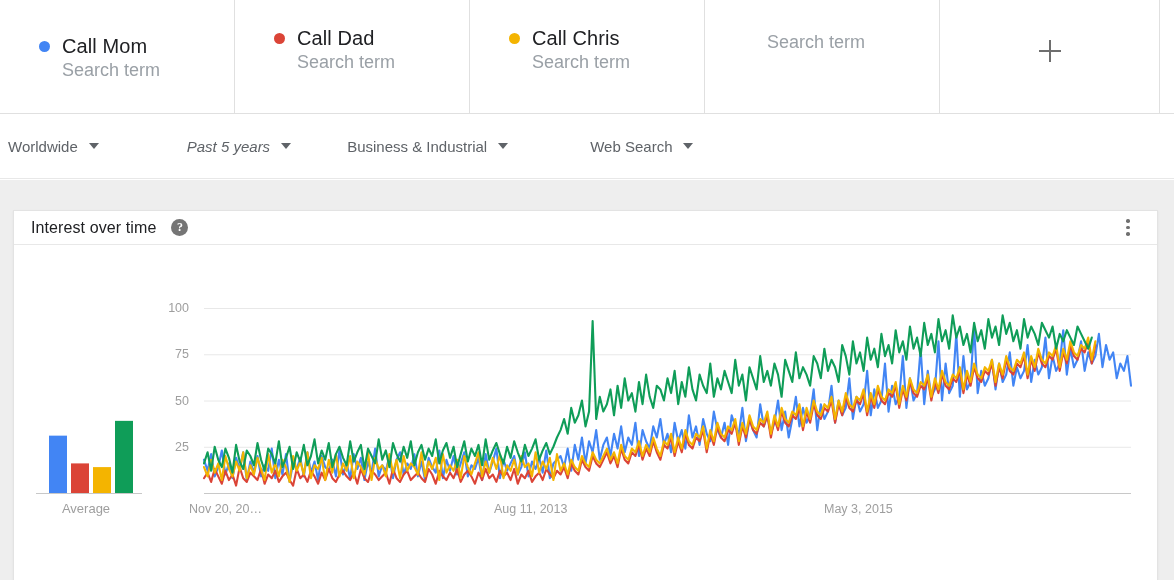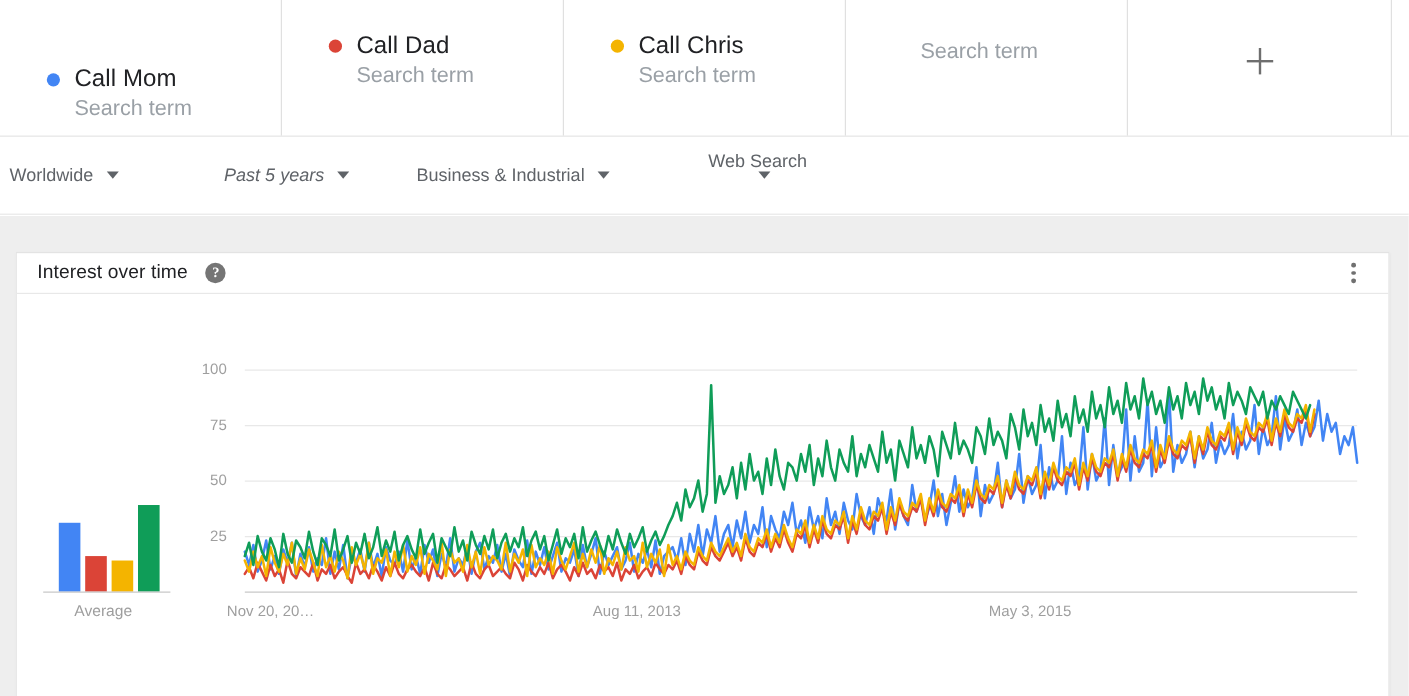--- a/index.html
+++ b/index.html
@@ -23,21 +23,21 @@
     border-bottom: 1px solid #e0e0e0;
     background: #fff;
   }
   .term-card {
     width: 235px;
     box-sizing: border-box;
     border-right: 1px solid #e0e0e0;
     padding: 28px 0 0 39px;
     position: relative;
   }
-  .term-card.first { padding-top: 56px; }
+  .term-card.first { padding-top: 36px; }
   .term-head {
     display: flex;
     align-items: center;
   }
   .term-dot {
     width: 11px;
     height: 11px;
     border-radius: 50%;
     margin-right: 12px;
     flex: 0 0 auto;
@@ -101,21 +101,21 @@
   .filter .caret {
     margin-left: 11px;
     width: 0; height: 0;
     border-left: 5px solid transparent;
     border-right: 5px solid transparent;
     border-top: 6px solid #5f6368;
   }
   .f1 { margin-left: 0px; }
   .f2 { margin-left: 58px; font-style: italic; }
   .f3 { margin-left: 26px; }
-  .f4 { margin-left: 52px; flex-direction: column; }
+  .f4 { margin-left: 52px; }
 
   
   .page-body {
     background: #eeeeee;
     position: absolute;
     top: 180px;
     left: 0; right: 0; bottom: 0;
   }
   .card {
     position: absolute;

